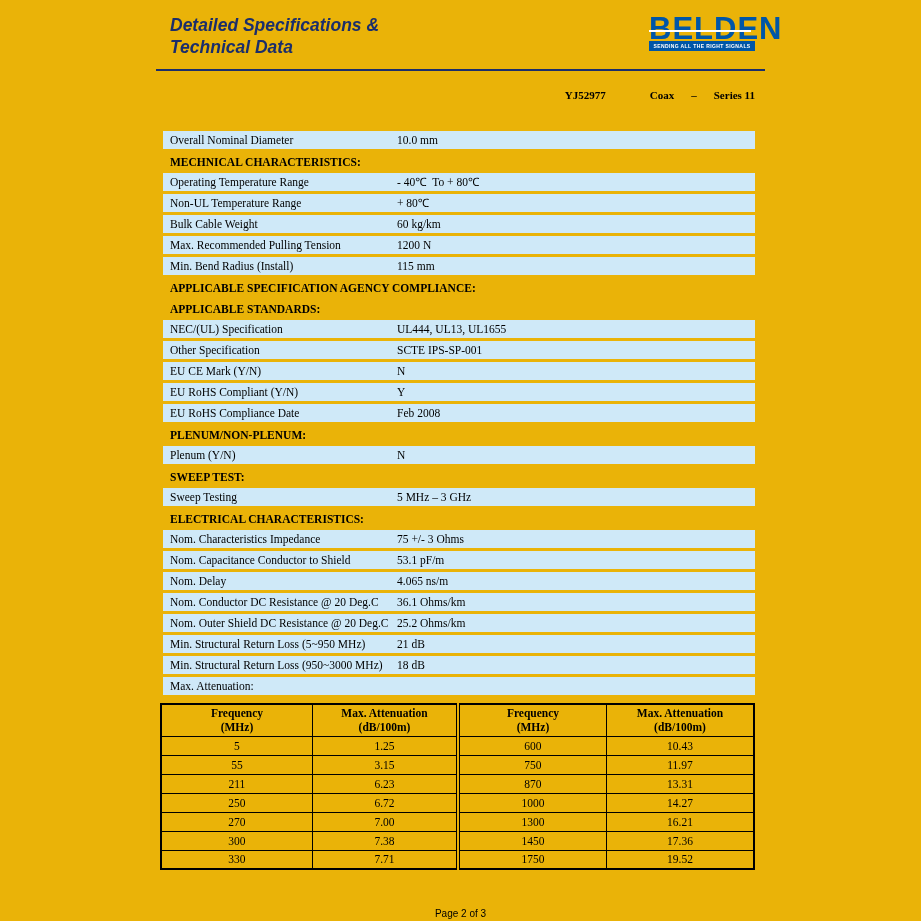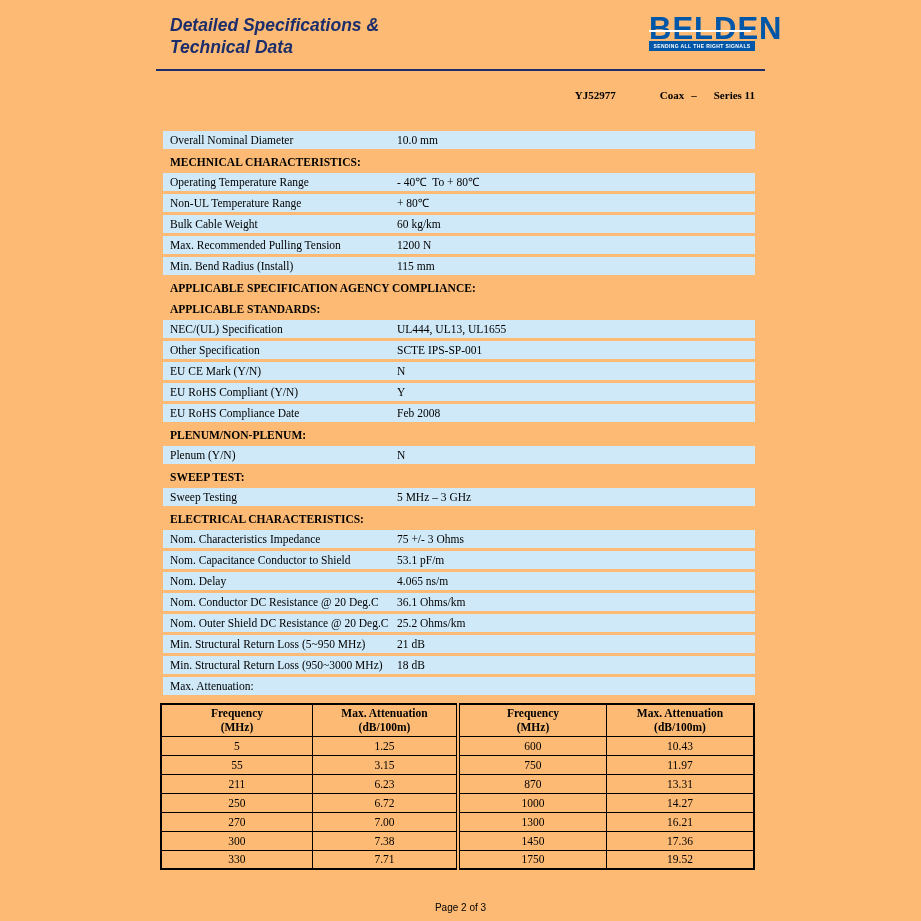--- a/index.html
+++ b/index.html
@@ -1,51 +1,51 @@
 <!DOCTYPE html>
 <html style="--title-navy: #1b2e6b; --belden-blue: #0056a7; --row-bg: #cfe9f8;"><head>
 <meta charset="utf-8">
 <style>
   * { box-sizing: border-box; margin: 0; padding: 0; }
   html, body { width: 921px; height: 921px; background: #ffffff; }
   body { font-family: "Liberation Serif", serif; color: #000; }
-  .page { position: relative; width: 921px; height: 921px; padding-top: 14px; overflow: hidden; background: #fdba74; }
+  .page { position: relative; width: 921px; height: 921px; padding-top: 14px; overflow: hidden; background: #eab308; }
 
   .header { display: flex; justify-content: space-between; align-items: flex-start; padding: 0 166px 0 170px; }
   .doc-title { font-family: "Liberation Sans", sans-serif; font-style: italic; font-weight: bold; font-size: 17.5px; line-height: 1.28; color: var(--title-navy, #1b2e6b); }
 
   .logo { width: 106px; margin-top: 4px; }
   .logo-word { position: relative; font-family: "Liberation Sans", sans-serif; font-weight: bold; font-size: 31px; line-height: 22px; color: var(--belden-blue, #0056a7); letter-spacing: 1px; }
   .logo-word::after { content: ""; position: absolute; left: 0; right: 4px; top: 12px; height: 2px; background: #fff; }
   .logo-bar { margin-top: 1px; background: var(--belden-blue, #0056a7); color: #fff; font-family: "Liberation Sans", sans-serif; font-weight: bold; font-size: 5px; letter-spacing: 0.4px; text-align: center; padding: 2px 0; white-space: nowrap; }
 
   .rule { margin: 10px 156px 0 156px; height: 2px; background: var(--title-navy, #1b2e6b); }
 
   .product-line { display: flex; justify-content: flex-end; padding-right: 166px; margin-top: 18px; font-weight: bold; font-size: 11px; }
   .product-line .code  { margin-right: 44px; }
-  .product-line .ptype { margin-right: 7px; }
+  .product-line .ptype { margin-right: 17px; }
   .product-line .pdash { margin-right: 17px; }
 
   .specs { margin: 30px 0 0 163px; width: 592px; }
   .spec-row { display: flex; align-items: center; background: var(--row-bg, #cfe9f8); height: 18px; margin-bottom: 3px; font-size: 11.5px; }
   .spec-label { width: 234px; padding-left: 7px; flex: none; }
   .spec-row.full .spec-label { width: auto; flex: 1; }
   .spec-value { flex: 1; white-space: pre-wrap; }
   .spec-section { font-weight: bold; font-size: 11.5px; height: 21px; display: flex; align-items: center; padding-left: 7px; }
 
   .atten { margin: 8px 0 0 160px; width: 595px; border-collapse: collapse; border: 2px solid #000; text-align: center; font-size: 11.5px; }
   .atten th, .atten td { border: 1px solid #000; }
   .atten th { font-weight: bold; height: 21px; padding: 1px 12px; line-height: 1.25; }
   .atten td { height: 19px; }
   .atten th:nth-child(1), .atten td:nth-child(1) { width: 152px; }
   .atten th:nth-child(2), .atten td:nth-child(2) { width: 146px; }
   .atten th:nth-child(3), .atten td:nth-child(3) { width: 149px; border-left: 4px double #000; }
   .atten th:nth-child(4), .atten td:nth-child(4) { width: 148px; }
 
-  .footer { position: absolute; left: 0; right: 0; bottom: 8px; text-align: center; font-family: "Liberation Sans", sans-serif; font-size: 10px; }
+  .footer { position: absolute; left: 0; right: 0; bottom: 2px; text-align: center; font-family: "Liberation Sans", sans-serif; font-size: 10px; }
 </style>
 </head>
 <body>
 
 <div class="page">
 
   <div class="header">
     <div class="doc-title">
       <div>Detailed Specifications &amp;</div>
       <div>Technical Data</div>

